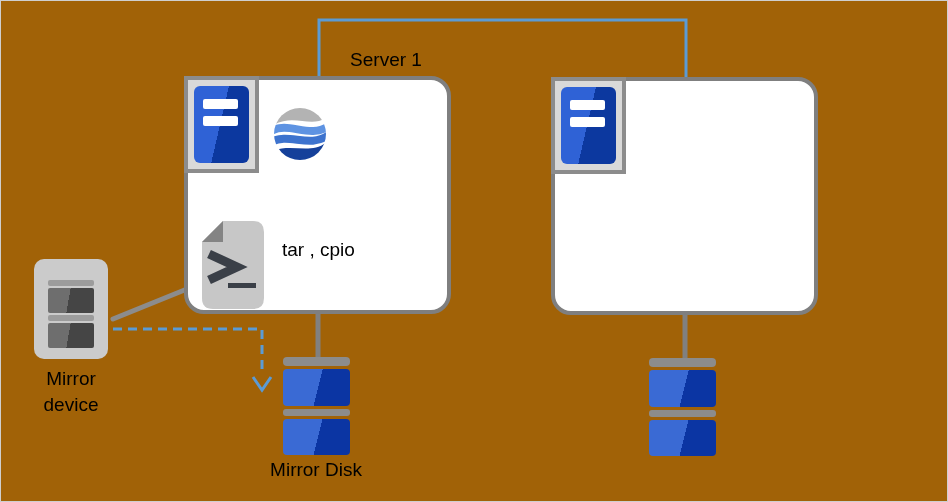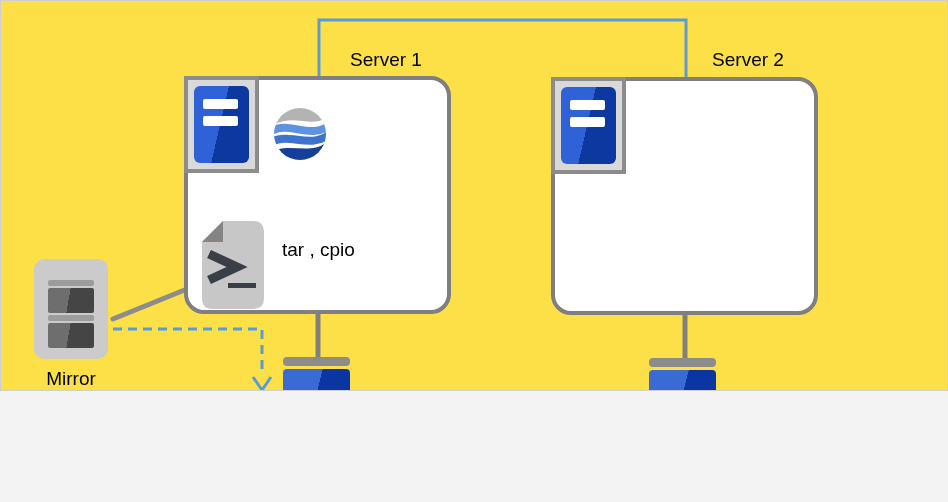--- a/index.html
+++ b/index.html
@@ -1,22 +1,22 @@
 <!DOCTYPE html>
 <html style="--link-blue: #5B9BD5; --line-gray: #808080; --gray-bar: #8C8C8C; --box-border: #7F7F7F; --tray-border: #8C8C8C; --tray-bg: #D9D9D9; --server-blue-light: #2F62D6; --server-blue-dark: #0C389F; --disk-blue-light: #3A6AD4; --disk-blue-dark: #0B35A3; --device-bg: #CBCBCB; --device-dark: #454545; --globe-gray: #B3B3B3; --globe-blue-light: #5E93E2; --globe-blue-mid: #3D73CE; --globe-navy: #15409A; --script-body: #C7C7C7; --script-fold: #848484; --script-glyph: #3A3F47;"><head>
 <meta charset="utf-8">
 <style>
   * { margin: 0; padding: 0; box-sizing: border-box; }
   html, body { background: #f3f3f3; }
   body { font-family: "Liberation Sans", sans-serif; }
 
   .canvas {
     position: relative;
-    width: 948px; height: 391px;
-    background: #fde047;
+    width: 948px; height: 502px;
+    background: #a16207;
     border: 1px solid #cfcfcf;
     overflow: hidden;
   }
 
   svg.lines {
     position: absolute; left: 0; top: 0;
     width: 948px; height: 502px;
     z-index: 1; pointer-events: none;
   }
   .blue-line   { stroke: var(--link-blue); stroke-width: 3; fill: none; }
@@ -119,21 +119,20 @@
   <svg class="lines" viewBox="0 0 948 502">
     <path class="blue-line" d="M318 77 V19 H685 V77"></path>
     <path class="gray-line" d="M317 310 V360"></path>
     <path class="gray-line" d="M684 310 V360"></path>
     <path class="gray-diag" d="M112 318 L186 288"></path>
     <path class="blue-dashed" d="M112 328 H261 V372"></path>
     <path class="blue-arrow" d="M252 376 L261 389 L270 376"></path>
   </svg>
 
   <div class="label center" id="server1-label">Server 1</div>
-  <div class="label center" id="server2-label">Server 2</div>
 
   <div class="server-box" id="server1-box"></div>
   <div class="server-box" id="server2-box"></div>
 
   <div class="icon-tray" id="server1-tray">
     <div class="server-glyph">
       <div class="bar b1"></div>
       <div class="bar b2"></div>
     </div>
   </div>
@@ -177,20 +176,21 @@
   </div>
   <div class="label center" id="backup-label">Mirror
 device</div>
 
   <div class="disk" id="disk1">
     <div class="cap"></div>
     <div class="body p1"></div>
     <div class="mid"></div>
     <div class="body p2"></div>
   </div>
+  <div class="label center" id="mirrordisk-label">Mirror Disk</div>
 
   <div class="disk" id="disk2">
     <div class="cap"></div>
     <div class="body p1"></div>
     <div class="mid"></div>
     <div class="body p2"></div>
   </div>
 
 </div>
 

